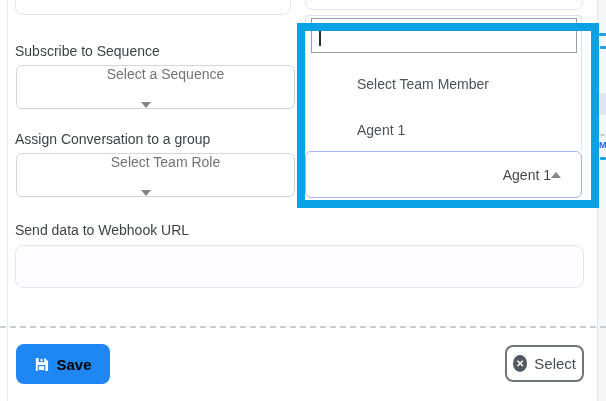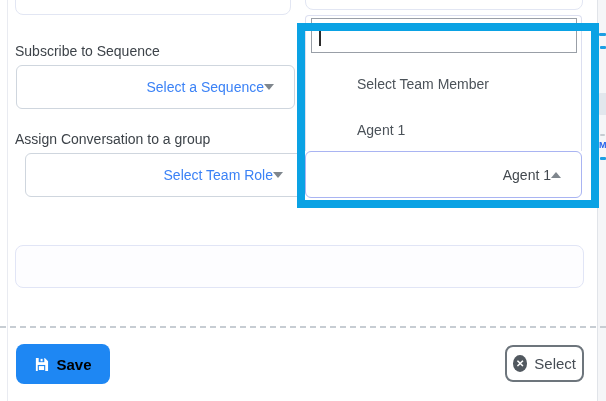--- a/index.html
+++ b/index.html
@@ -12,21 +12,21 @@
   .frag-dash{position:absolute;border-radius:1px;}
 
   
   .top-input{background:#fff;border:1px solid #e2e6f3;border-radius:8px;}
 
   
   .field-label{font-size:14px;color:#3d4349;white-space:nowrap;}
 
   
   .select-box{background:#fff;border:1px solid #cfd6de;border-radius:6px;display:flex;align-items:center;
-              font-size:14px;color:#3b82f6;cursor:pointer;}
+              font-size:14px;color:#737373;cursor:pointer;flex-direction:column;}
   .select-box .sel-text{padding-left:20px;flex:1;}
   .caret-down{width:0;height:0;border-left:5px solid transparent;border-right:5px solid transparent;
               border-top:6px solid #7f868d;margin-right:20px;}
   .caret-up{width:0;height:0;border-left:5px solid transparent;border-right:5px solid transparent;
             border-bottom:6px solid #7f868d;margin-right:20px;}
 
   
   .dropdown-panel{background:#fff;border:1px solid #dcdff0;border-bottom:none;border-radius:4px 4px 0 0;}
   .dropdown-search{background:#fff;border:1px solid #999fa7;}
   .text-cursor{background:#2b2b2b;width:2px;}
@@ -72,39 +72,40 @@
   <div class="abs top-input" style="left:15px;top:-28px;width:276px;height:43px;"></div>
   <div class="abs top-input" style="left:305px;top:-30px;width:278px;height:40px;"></div>
 
   <div class="abs field-label" style="left:15px;top:43px;">Subscribe to Sequence</div>
   <div class="abs select-box" style="left:16px;top:65px;width:279px;height:44px;">
     <span class="sel-text">Select a Sequence</span>
     <span class="caret-down"></span>
   </div>
 
   <div class="abs field-label" style="left:15px;top:131px;">Assign Conversation to a group</div>
-  <div class="abs select-box" style="left:16px;top:153px;width:279px;height:44px;margin-left:9px;">
+  <div class="abs select-box" style="left:16px;top:153px;width:279px;height:44px;">
     <span class="sel-text">Select Team Role</span>
     <span class="caret-down"></span>
   </div>
 
   <div class="abs dropdown-panel" style="left:305px;top:15px;width:277px;height:136px;"></div>
   <div class="abs dropdown-search" style="left:311px;top:18px;width:266px;height:35px;">
     <div class="abs text-cursor" style="left:7px;top:11px;height:16px;"></div>
   </div>
   <div class="abs dropdown-option" style="left:317px;top:76px;">Select Team Member</div>
   <div class="abs dropdown-option" style="left:317px;top:122px;">Agent 1</div>
 
   <div class="abs member-select" style="left:305px;top:151px;width:277px;height:47px;">
     <span class="sel-text">Agent 1</span>
     <span class="caret-up"></span>
   </div>
 
   <div class="abs highlight-box" style="left:297px;top:23px;width:302px;height:185px;"></div>
 
+  <div class="abs field-label" style="left:15px;top:222px;">Send data to Webhook URL</div>
   <input class="abs webhook-input" style="left: 15px; top: 245px; width: 569px; height: 43px;">
 
   <div class="abs dashed-divider"></div>
 
   <button class="abs save-btn" style="left:16px;top:344px;width:94px;height:40px;">
     <span style="display:flex;">
       <svg width="15" height="15" viewBox="0 0 16 16">
         <path fill="#ffffff" d="M2 1h9.5L15 4.5V15H2z"></path>
         <rect x="5" y="1" width="6" height="4.5" fill="#1e87f3"></rect>
         <rect x="7" y="2" width="2.2" height="2.6" fill="#ffffff"></rect>

